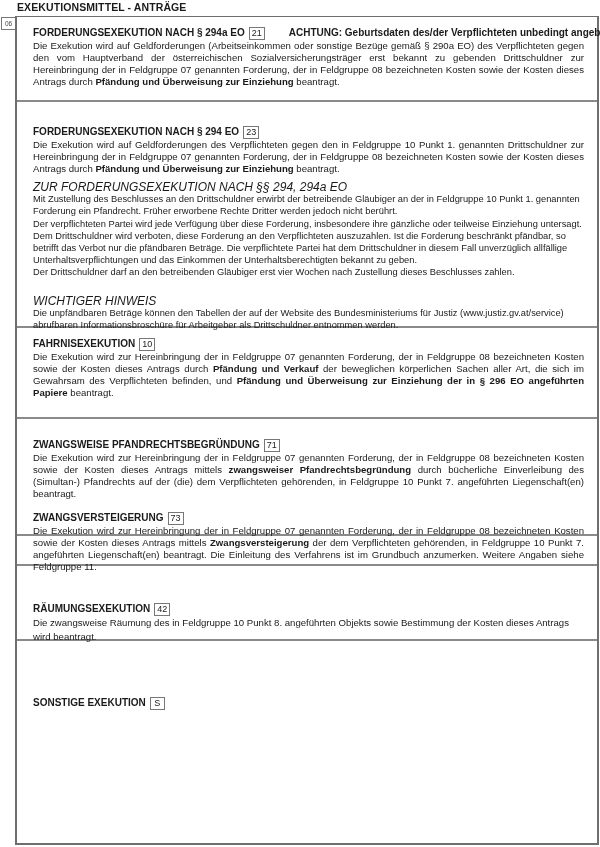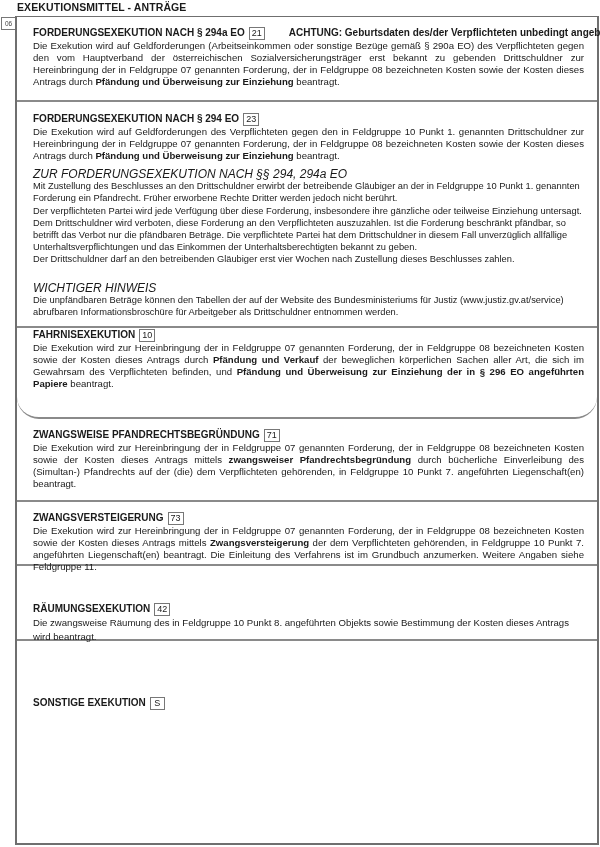--- a/index.html
+++ b/index.html
@@ -53,42 +53,42 @@
 
 <div class="outer">
 
   <div class="section" style="top:0; height:85px; padding-top:9px;">
     <div class="heading">
       <span>FORDERUNGSEXEKUTION NACH § 294a EO</span><span class="code-box">21</span><span class="warn">ACHTUNG: Geburtsdaten des/der Verpflichteten unbedingt angeben!</span>
     </div>
     <div class="text"><span>Die Exekution wird auf Geldforderungen (Arbeitseinkommen oder sonstige Bezüge gemäß § 290a EO) des Verpflichteten gegen den vom Hauptverband der österreichischen Sozialversicherungsträger erst bekannt zu gebenden Drittschuldner zur Hereinbringung der in Feldgruppe 07 genannten Forderung, der in Feldgruppe 08 bezeichneten Kosten sowie der Kosten dieses Antrags durch </span><b>Pfändung und Überweisung zur Einziehung</b><span> beantragt.</span></div>
   </div>
 
-  <div class="section" style="top:85px; height:226px; padding-top:10px;">
+  <div class="section" style="top:85px; height:226px; padding-top:23px;">
     <div class="heading">
       <span>FORDERUNGSEXEKUTION NACH § 294 EO</span><span class="code-box">23</span>
     </div>
     <div class="text"><span>Die Exekution wird auf Geldforderungen des Verpflichteten gegen den in Feldgruppe 10 Punkt 1. genannten Drittschuldner zur Hereinbringung der in Feldgruppe 07 genannten Forderung, der in Feldgruppe 08 bezeichneten Kosten sowie der Kosten dieses Antrags durch </span><b>Pfändung und Überweisung zur Einziehung</b><span> beantragt.</span></div>
     <div class="sub-heading">ZUR FORDERUNGSEXEKUTION NACH §§ 294, 294a EO</div>
     <div class="text-left">Mit Zustellung des Beschlusses an den Drittschuldner erwirbt der betreibende Gläubiger an der in Feldgruppe 10 Punkt 1. genannten Forderung ein Pfandrecht. Früher erworbene Rechte Dritter werden jedoch nicht berührt.</div>
     <div class="text-left">Der verpflichteten Partei wird jede Verfügung über diese Forderung, insbesondere ihre gänzliche oder teilweise Einziehung untersagt.</div>
     <div class="text-left">Dem Drittschuldner wird verboten, diese Forderung an den Verpflichteten auszuzahlen. Ist die Forderung beschränkt pfändbar, so betrifft das Verbot nur die pfändbaren Beträge. Die verpflichtete Partei hat dem Drittschuldner in diesem Fall unverzüglich allfällige Unterhaltsverpflichtungen und das Einkommen der Unterhaltsberechtigten bekannt zu geben.</div>
     <div class="text-left">Der Drittschuldner darf an den betreibenden Gläubiger erst vier Wochen nach Zustellung dieses Beschlusses zahlen.</div>
     <div class="sub-heading" style="margin-top:16px;">WICHTIGER HINWEIS</div>
     <div class="text-left">Die unpfändbaren Beträge können den Tabellen der auf der Website des Bundesministeriums für Justiz (www.justiz.gv.at/service) abrufbaren Informationsbroschüre für Arbeitgeber als Drittschuldner entnommen werden.</div>
   </div>
 
-  <div class="section" style="top:311px; height:91px; border-radius:22px;">
+  <div class="section" style="top:311px; height:91px; padding-top:9px;">
     <div class="heading">
       <span>FAHRNISEXEKUTION</span><span class="code-box">10</span>
     </div>
     <div class="text"><span>Die Exekution wird zur Hereinbringung der in Feldgruppe 07 genannten Forderung, der in Feldgruppe 08 bezeichneten Kosten sowie der Kosten dieses Antrags durch </span><b>Pfändung und Verkauf</b><span> der beweglichen körperlichen Sachen aller Art, die sich im Gewahrsam des Verpflichteten befinden, und </span><b>Pfändung und Überweisung zur Einziehung der in § 296 EO angeführten Papiere</b><span> beantragt.</span></div>
   </div>
 
-  <div class="section" style="top:402px; height:83px; padding-top:9px;">
+  <div class="section" style="top:412px; height:107px; padding-top:9px;">
     <div class="heading">
       <span>ZWANGSWEISE PFANDRECHTSBEGRÜNDUNG</span><span class="code-box">71</span>
     </div>
     <div class="text"><span>Die Exekution wird zur Hereinbringung der in Feldgruppe 07 genannten Forderung, der in Feldgruppe 08 bezeichneten Kosten sowie der Kosten dieses Antrags mittels </span><b>zwangsweiser Pfandrechtsbegründung</b><span> durch bücherliche Einverleibung des (Simultan-) Pfandrechts auf der (die) dem Verpflichteten gehörenden, in Feldgruppe 10 Punkt 7. angeführten Liegenschaft(en) beantragt.</span></div>
   </div>
 
   <div class="section" style="top:485px; height:64px; padding-top:9px;">
     <div class="heading">
       <span>ZWANGSVERSTEIGERUNG</span><span class="code-box">73</span>
     </div>

